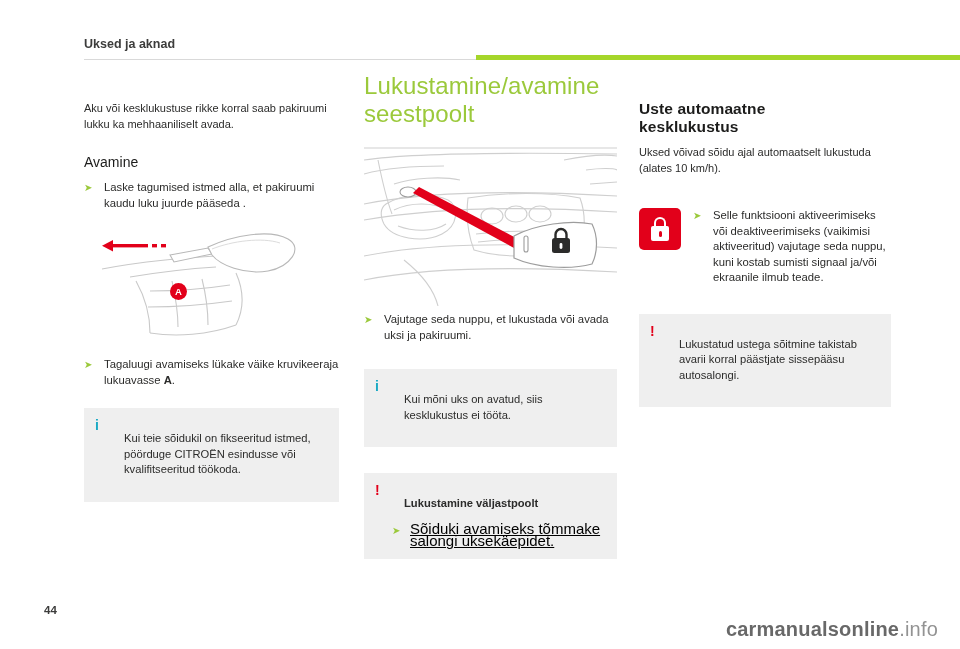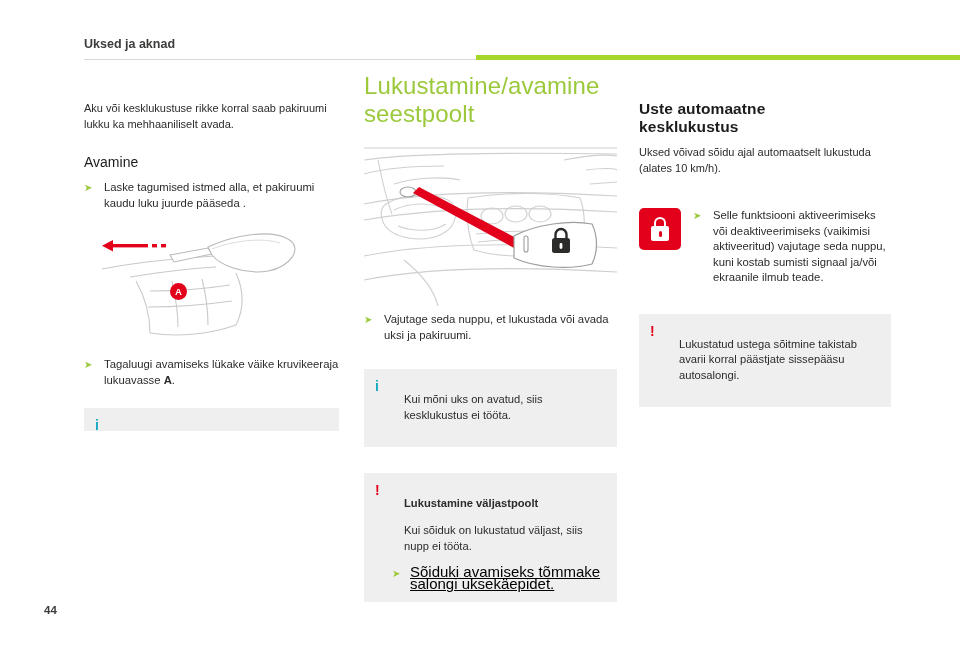--- a/index.html
+++ b/index.html
@@ -279,20 +279,21 @@
 
     <div class="bullet-row" style="margin-top:18px">
       <div class="bullet-glyph">➤</div>
       <div class="bullet-text">
         <span>Tagaluugi avamiseks lükake väike kruvikeeraja lukuavasse </span><b>A</b><span>.</span>
       </div>
     </div>
 
     <div class="note" style="margin-top:20px">
       <span class="mark info">i</span>
+      <p>Kui teie sõidukil on fikseeritud istmed, pöörduge CITROËN esindusse või kvalifitseeritud töökoda.</p>
     </div>
   </div>
 
   <div class="col-mid">
 
     <h1 class="big-title">Lukustamine/avamine seestpoolt</h1>
 
     <div class="illus-mid">
       <svg width="253" height="166" viewBox="0 0 253 166">
         <g fill="none" stroke="#cfcfcf" stroke-width="1.1">
@@ -354,21 +355,20 @@
     </div>
 
     <div class="note" style="margin-top:26px">
       <span class="mark info">i</span>
       <p>Kui mõni uks on avatud, siis kesklukustus ei tööta.</p>
     </div>
 
     <div class="note" style="margin-top:26px">
       <span class="mark warn">!</span>
       <p class="bold-line">Lukustamine väljastpoolt</p>
-      <p>Kui sõiduk on lukustatud väljast, siis nupp ei tööta.</p>
       <div class="sub-bullet">
         <div class="g">➤</div>
         <div class="t">Sõiduki avamiseks tõmmake salongi uksekäepidet.</div>
       </div>
     </div>
   </div>
 
   <div class="col-right">
 
     <h2 class="section-title" style="line-height:18px">
@@ -393,14 +393,17 @@
     </div>
 
     <div class="note" style="margin-top:28px">
       <span class="mark warn">!</span>
       <p>Lukustatud ustega sõitmine takistab avarii korral päästjate sissepääsu autosalongi.</p>
     </div>
   </div>
 
   <div class="page-num">44</div>
 
+  <div class="watermark">
+    <span>carmanualsonline</span><span class="tail">.info</span>
+  </div>
 
 </div>
 
 </body></html>

